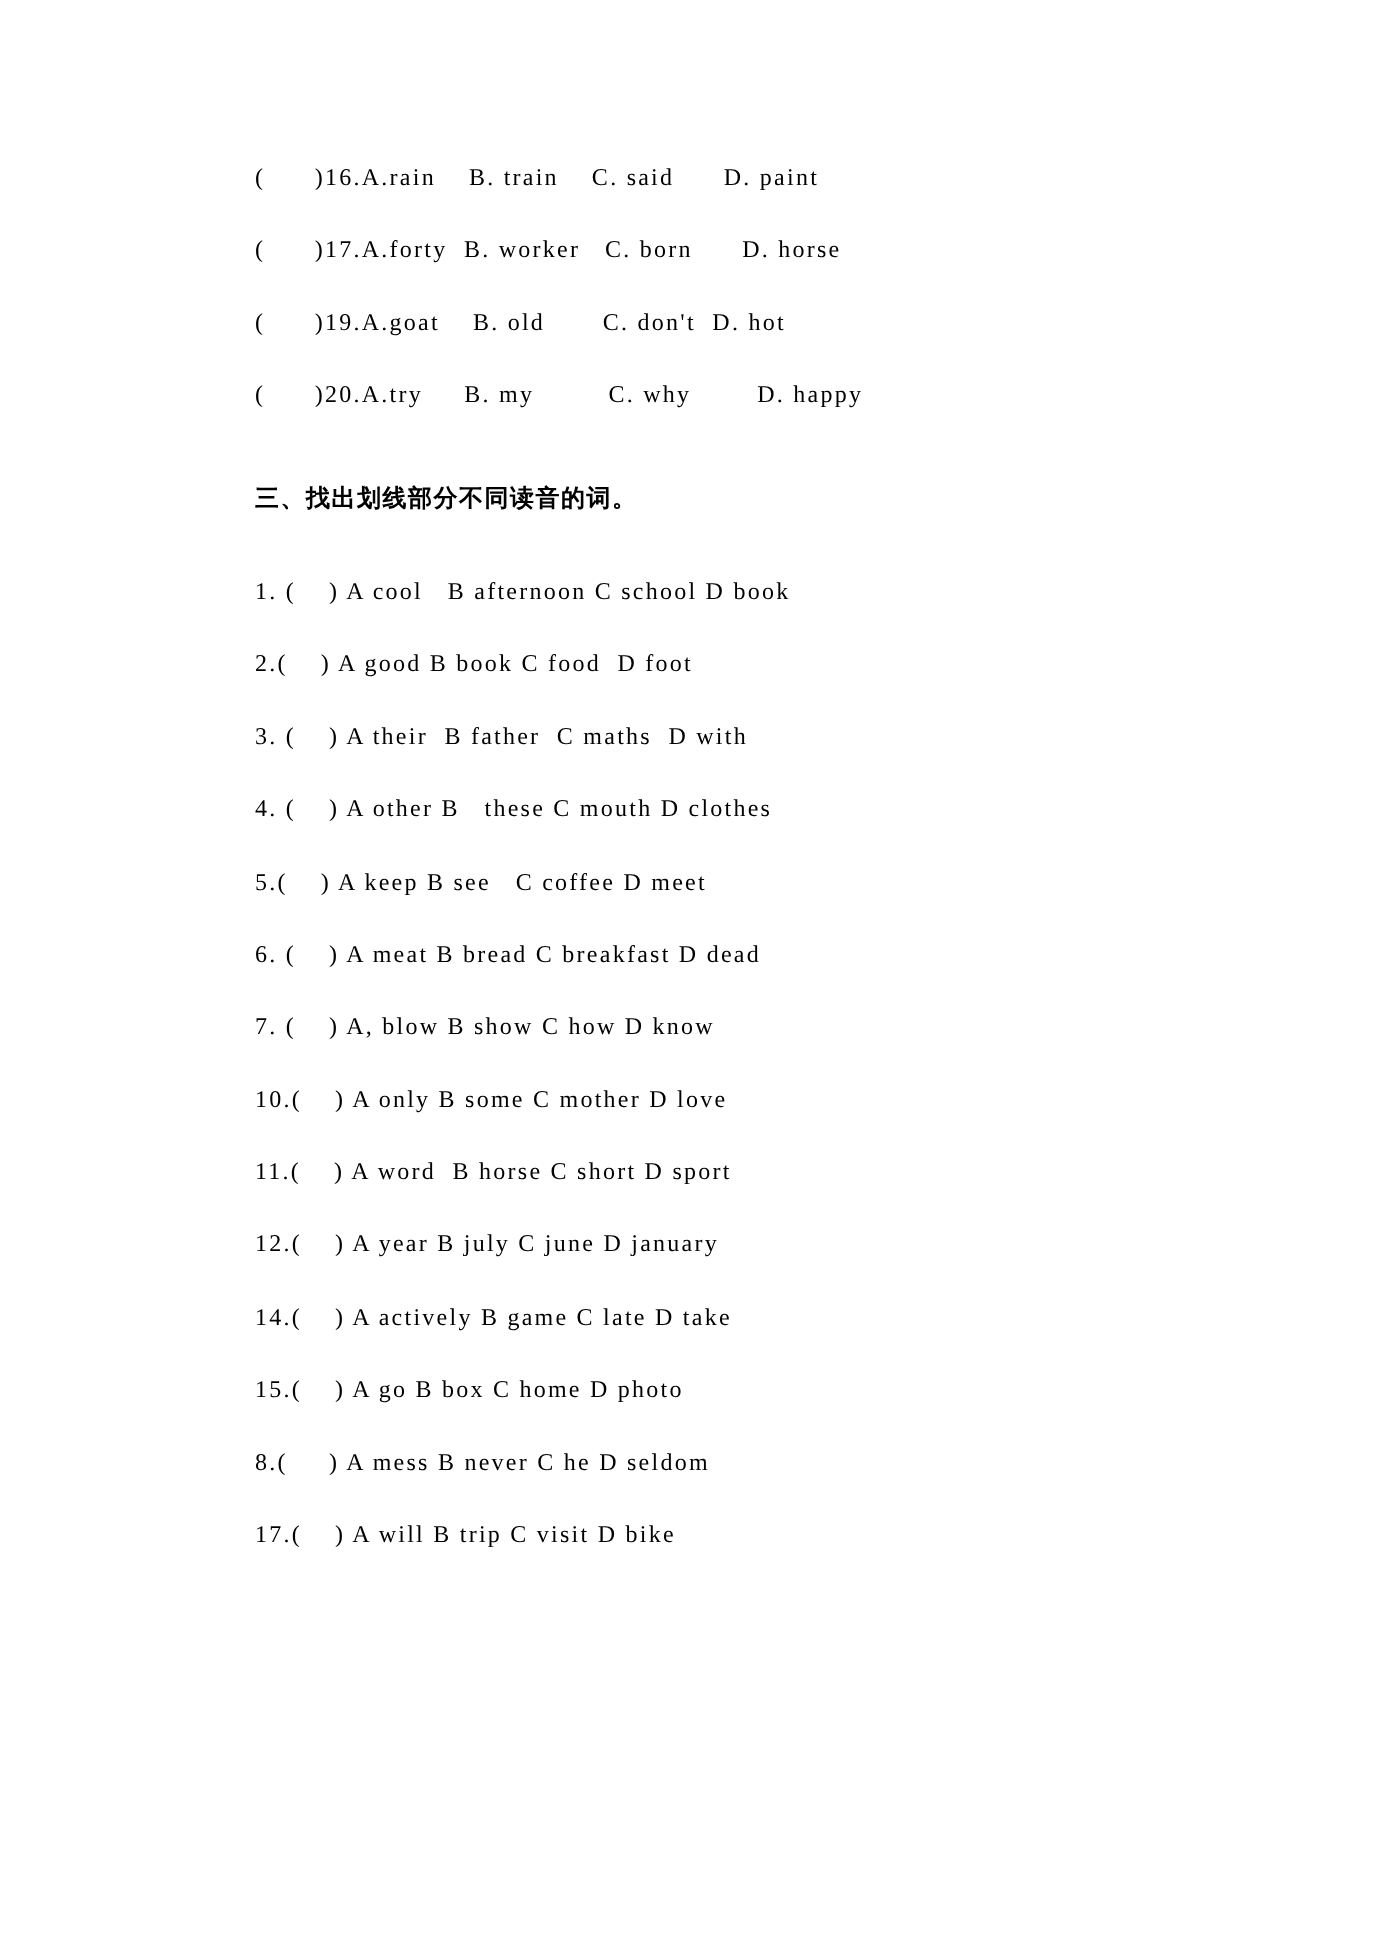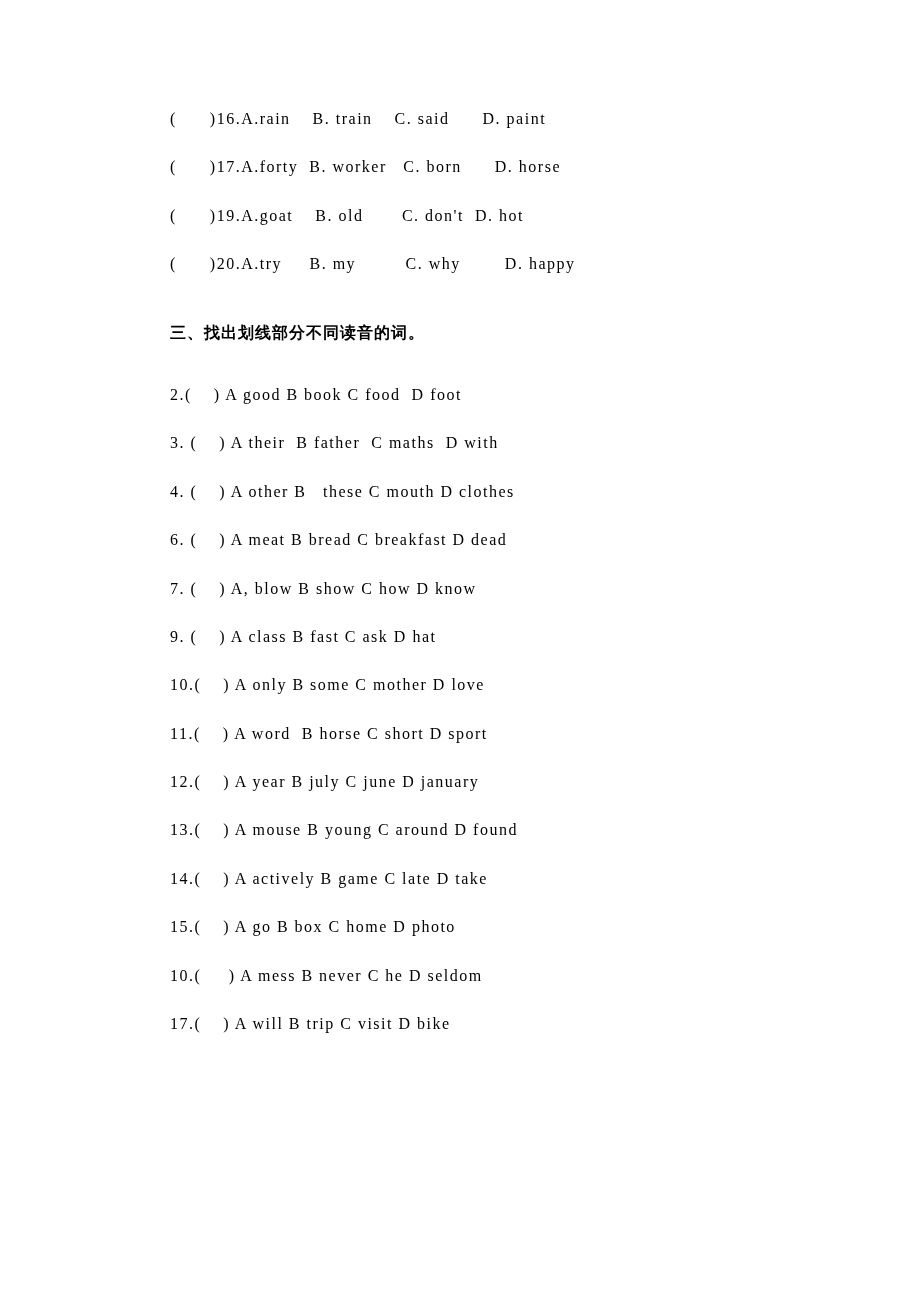--- a/index.html
+++ b/index.html
@@ -40,29 +40,29 @@
   <div>
     <div class="qrow">(      )16.A.rain    B. train    C. said      D. paint</div>
     <div class="qrow">(      )17.A.forty  B. worker   C. born      D. horse</div>
     <div class="qrow">(      )19.A.goat    B. old       C. don't  D. hot</div>
     <div class="qrow">(      )20.A.try     B. my         C. why        D. happy</div>
   </div>
 
   <div class="section-title">三、找出划线部分不同读音的词。</div>
 
   <div>
+    <div class="srow">1. (    ) A cool   B afternoon C school D book</div>
     <div class="srow">2.(    ) A good B book C food  D foot</div>
     <div class="srow">3. (    ) A their  B father  C maths  D with</div>
     <div class="srow">4. (    ) A other B   these C mouth D clothes</div>
+    <div class="srow">5.(    ) A keep B see   C coffee D meet</div>
     <div class="srow">6. (    ) A meat B bread C breakfast D dead</div>
     <div class="srow">7. (    ) A, blow B show C how D know</div>
-    <div class="srow">9. (    ) A class B fast C ask D hat</div>
     <div class="srow">10.(    ) A only B some C mother D love</div>
     <div class="srow">11.(    ) A word  B horse C short D sport</div>
     <div class="srow">12.(    ) A year B july C june D january</div>
-    <div class="srow">13.(    ) A mouse B young C around D found</div>
     <div class="srow">14.(    ) A actively B game C late D take</div>
     <div class="srow">15.(    ) A go B box C home D photo</div>
-    <div class="srow">10.(     ) A mess B never C he D seldom</div>
+    <div class="srow">8.(     ) A mess B never C he D seldom</div>
     <div class="srow">17.(    ) A will B trip C visit D bike</div>
   </div>
 
 </div>
 
 </body></html>

